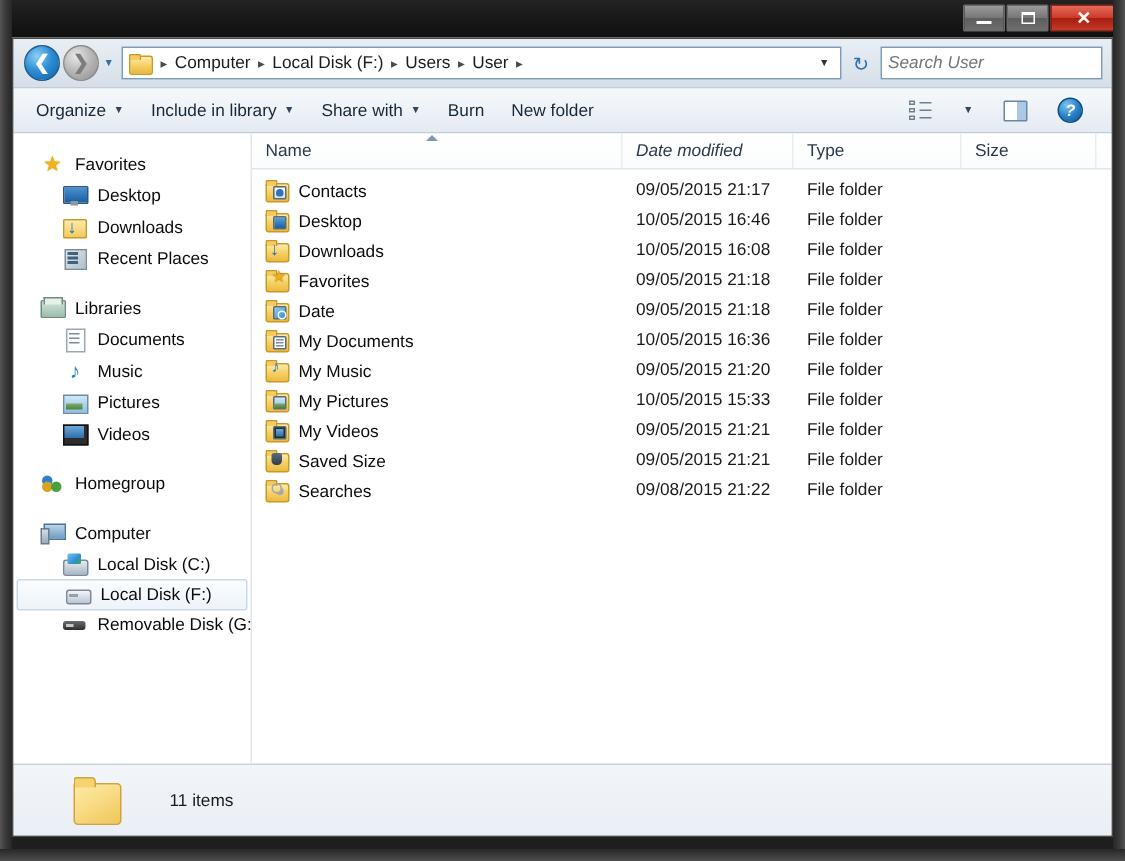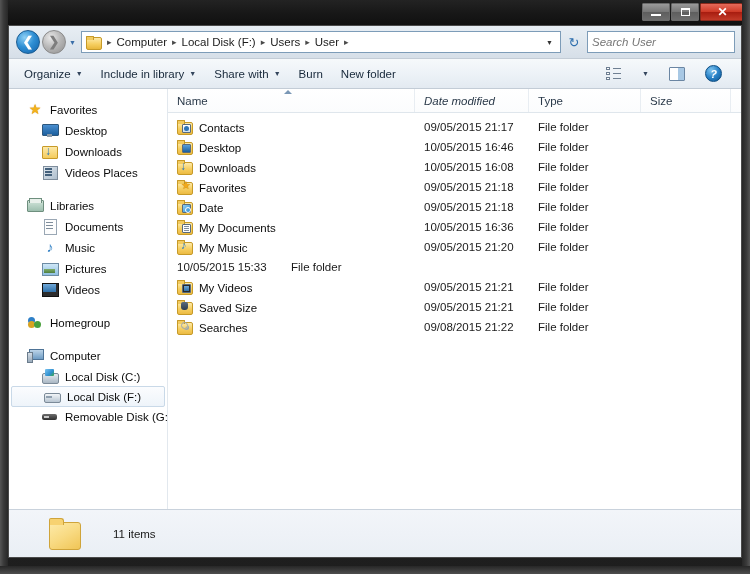--- a/index.html
+++ b/index.html
@@ -578,21 +578,21 @@
           <div class="nav-child">
             <span class="ic ic-desktop"></span>
             <span>Desktop</span>
           </div>
           <div class="nav-child">
             <span class="ic ic-dl"></span>
             <span>Downloads</span>
           </div>
           <div class="nav-child">
             <span class="ic ic-recent"></span>
-            <span>Videos Places</span>
+            <span>Recent Places</span>
           </div>
         </div>
 
         <div class="nav-group">
           <div class="nav-root">
             <span class="ic ic-lib"></span>
             <span>Libraries</span>
           </div>
           <div class="nav-child">
             <span class="ic ic-doc"></span>
@@ -739,20 +739,26 @@
                   <span class="badge b-mymusic"></span>
                 </span>
               <span>My Music</span>
             </div>
             <div class="cell-date">09/05/2015 21:20</div>
             <div class="cell-type">File folder</div>
             <div class="cell-size"></div>
           </div>
 
           <div class="row">
+            <div class="cell-name">
+              <span class="fico">
+                  <span class="badge b-mypics"></span>
+                </span>
+              <span>My Pictures</span>
+            </div>
             <div class="cell-date">10/05/2015 15:33</div>
             <div class="cell-type">File folder</div>
             <div class="cell-size"></div>
           </div>
 
           <div class="row">
             <div class="cell-name">
               <span class="fico">
                   <span class="badge b-myvids"></span>
                 </span>

